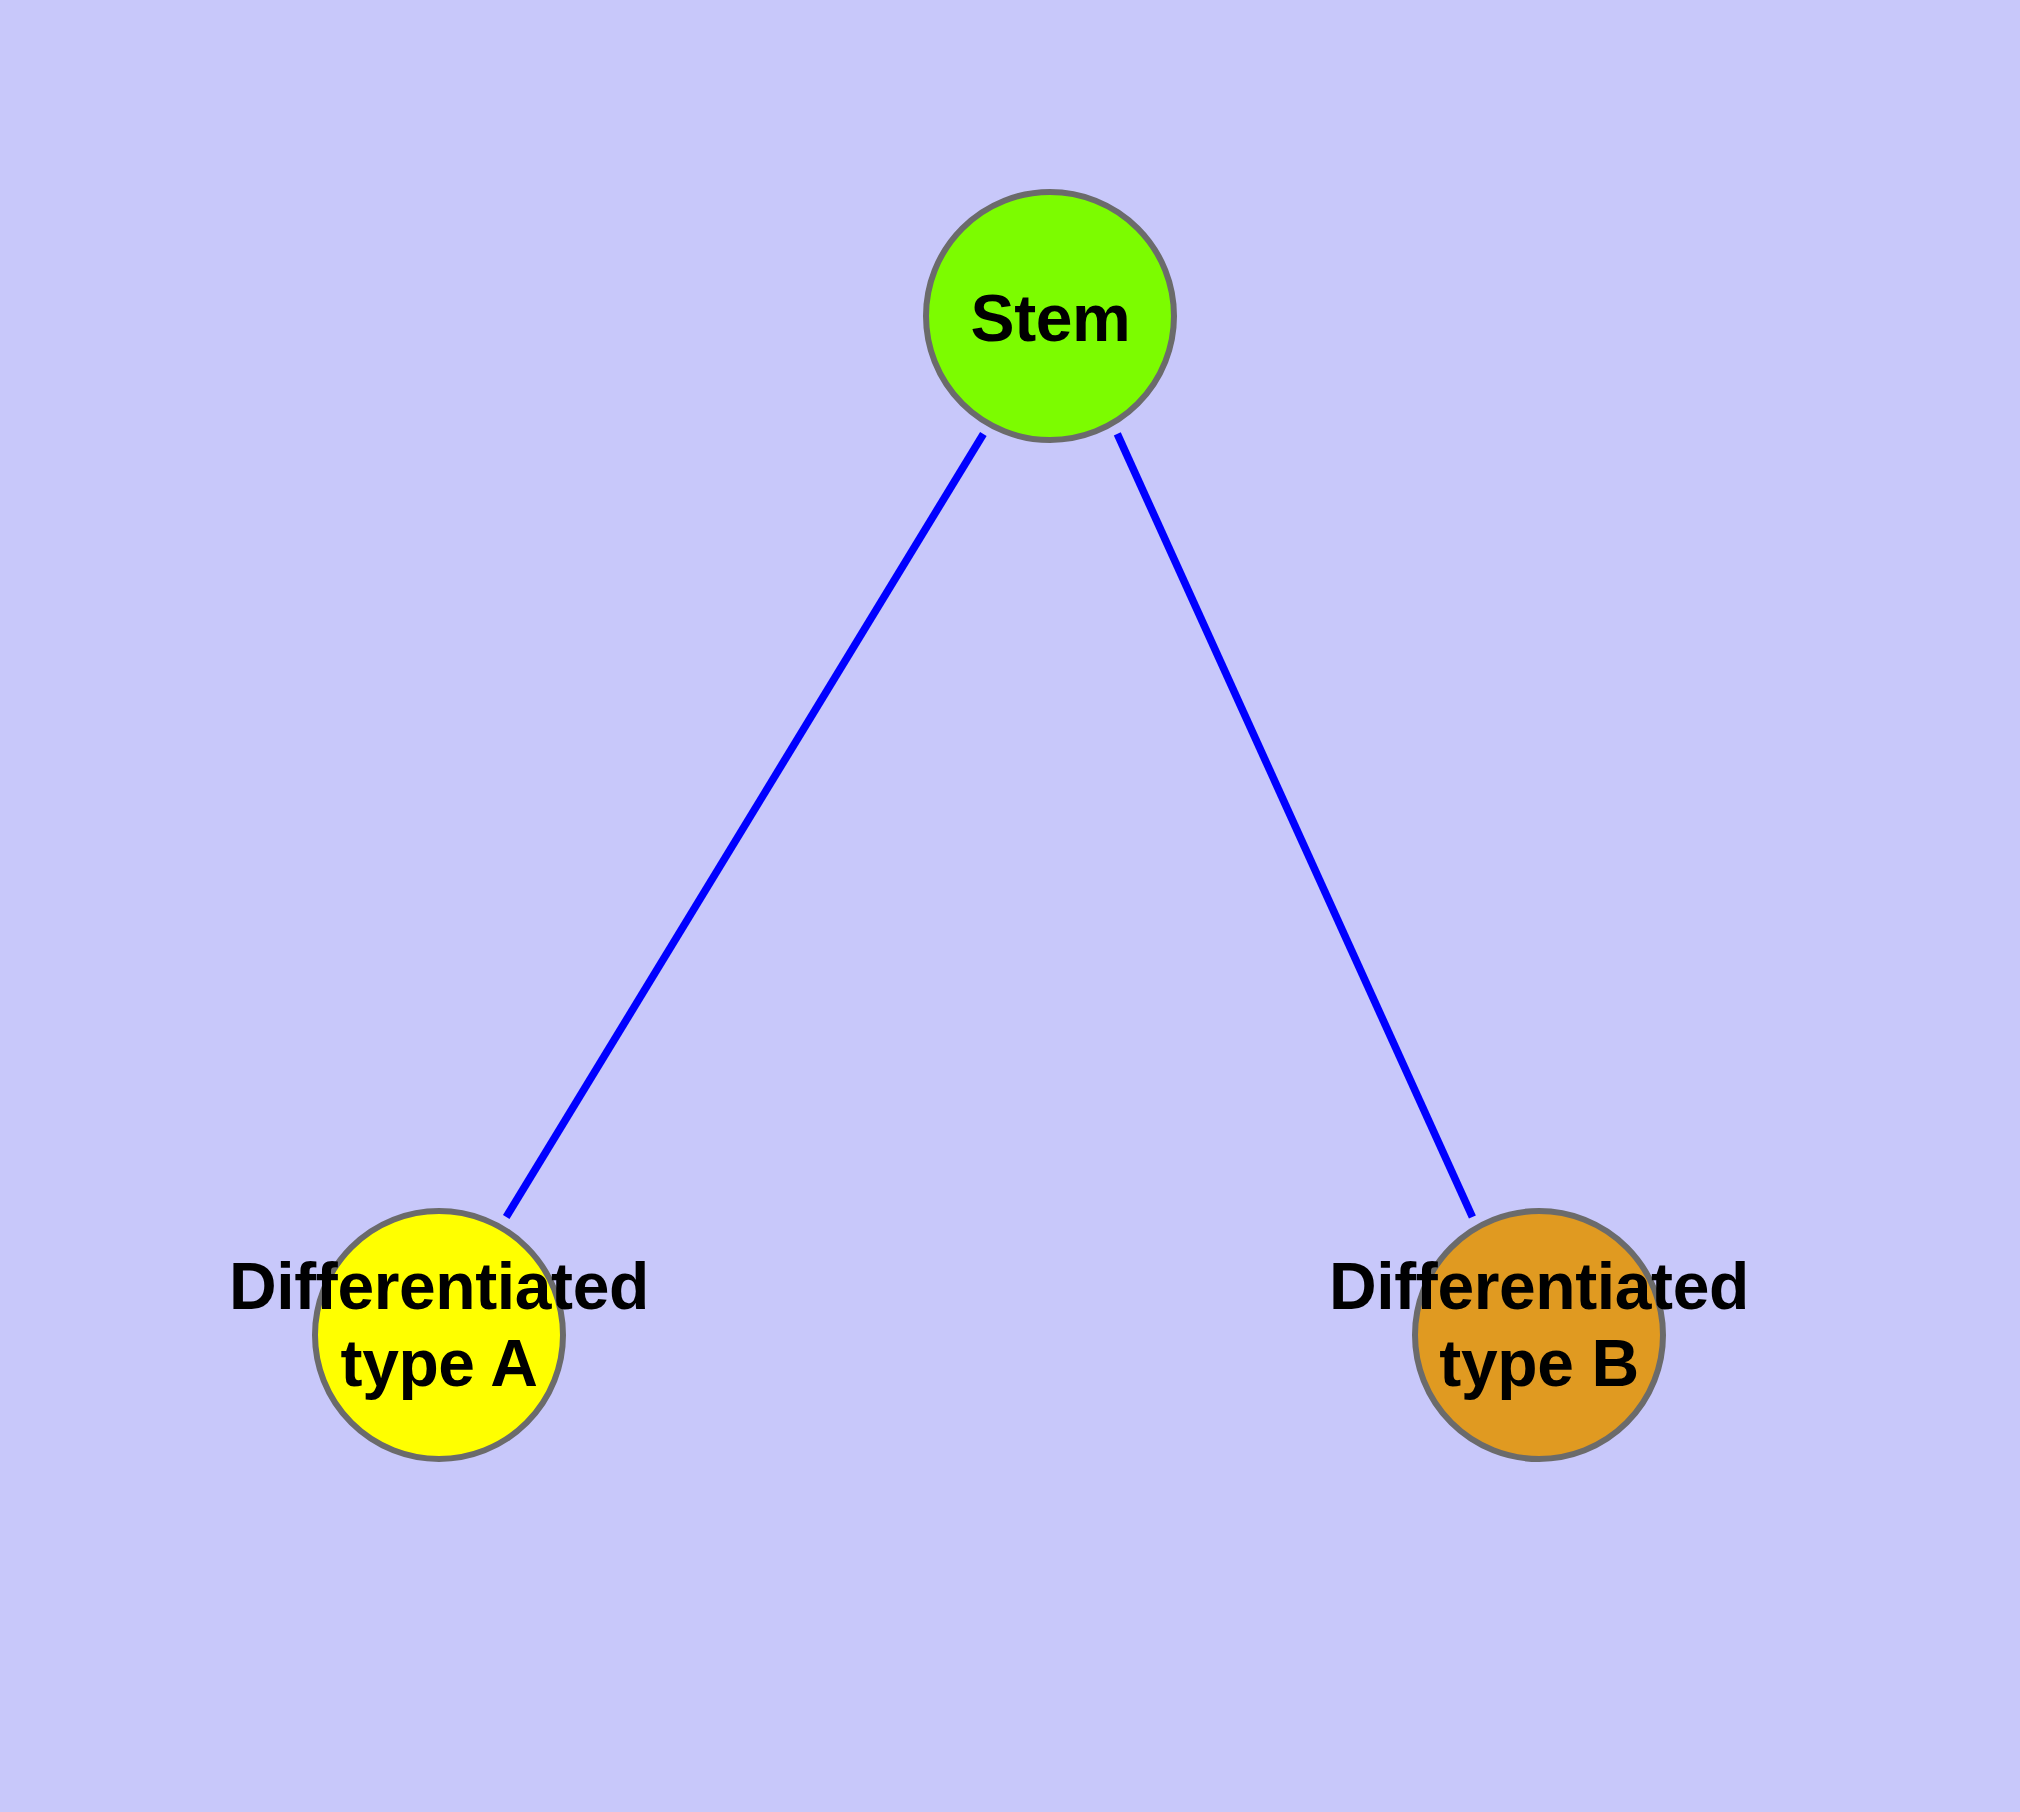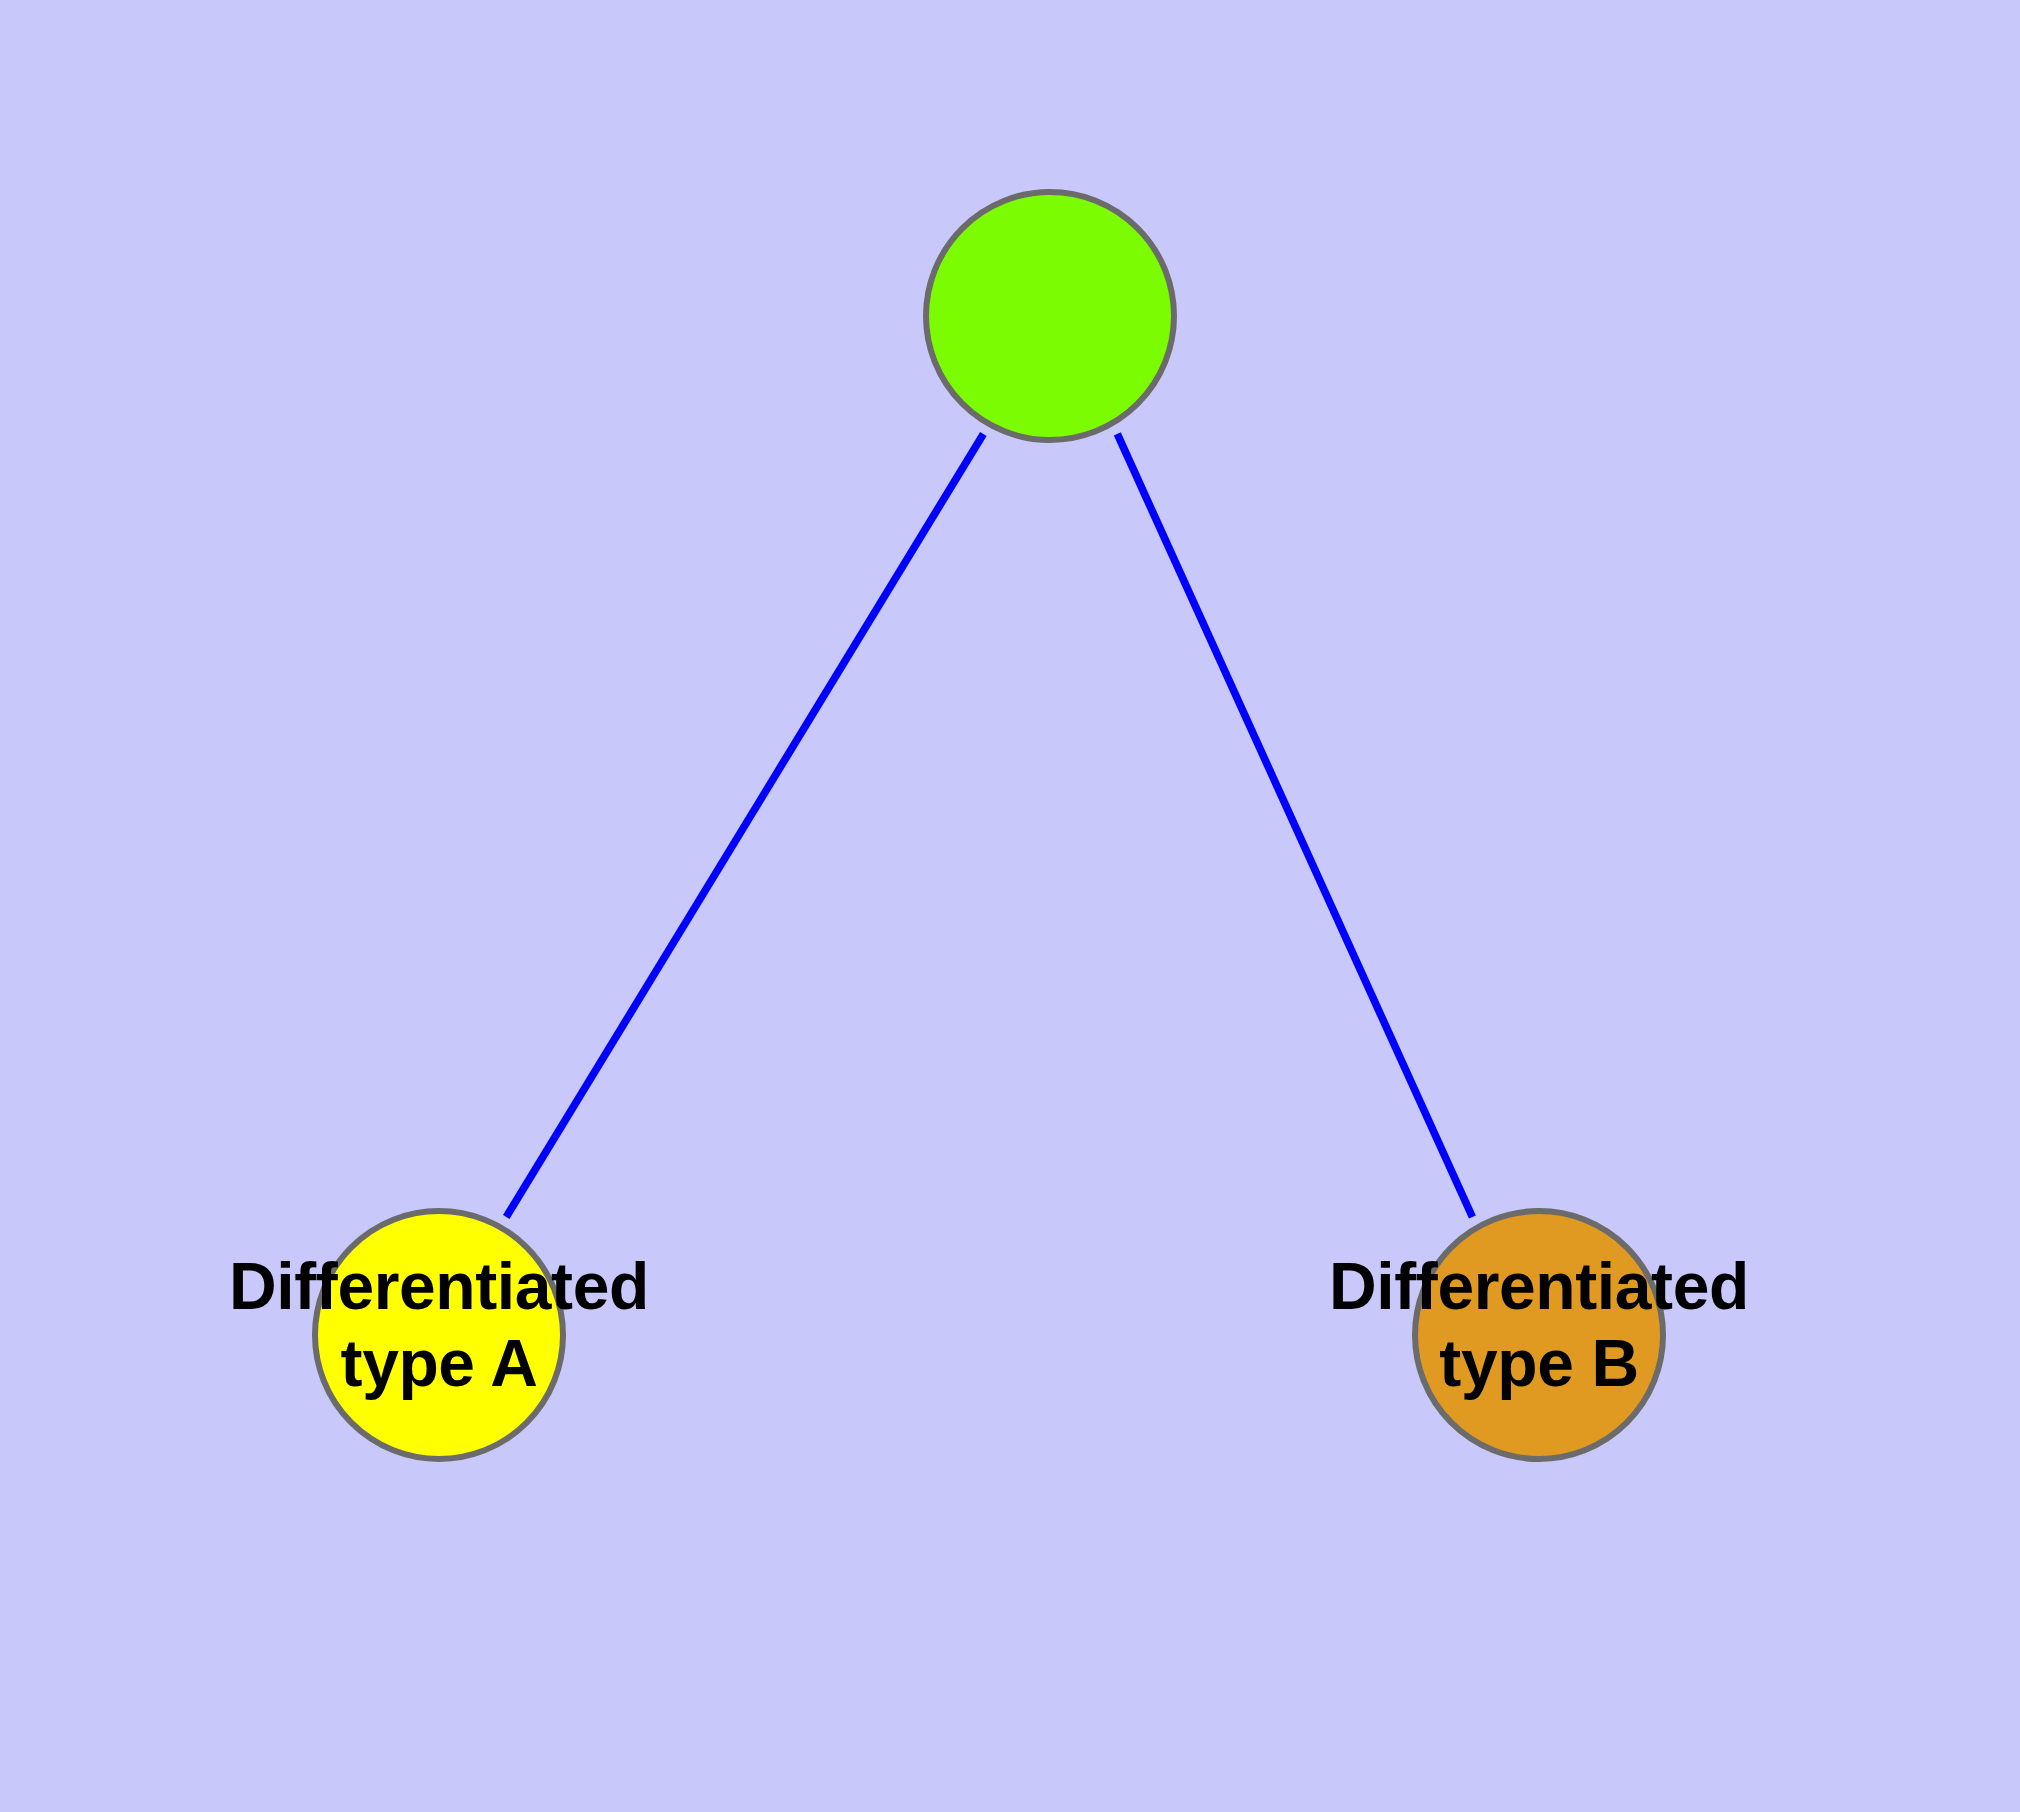--- a/index.html
+++ b/index.html
@@ -92,15 +92,16 @@
   <div class="node" id="node-stem" style="left: 923px; top: 189px; width: 254px; height: 254px; background: rgb(124, 252, 0); border-color: rgb(107, 107, 107);"></div>
   <div class="node" id="node-diff-a" style="left: 312px; top: 1208px; width: 254px; height: 254px; background: rgb(255, 255, 0); border-color: rgb(107, 107, 107);"></div>
   <div class="node" id="node-diff-b" style="left: 1412px; top: 1208px; width: 254px; height: 254px; background: rgb(224, 154, 33); border-color: rgb(107, 107, 107);"></div>
 
   <div class="node-label" id="label-diff-a" style="left: 100px; color: rgb(0, 0, 0);">Differentiated
 type A</div>
 
   <div class="node-label" id="label-diff-b" style="left: 1200px; color: rgb(0, 0, 0);">Differentiated
 type B</div>
 
+  <div class="node-label" id="label-stem" style="left: 796px; color: rgb(0, 0, 0);">Stem</div>
 
 </div>
 
 
 </body></html>

